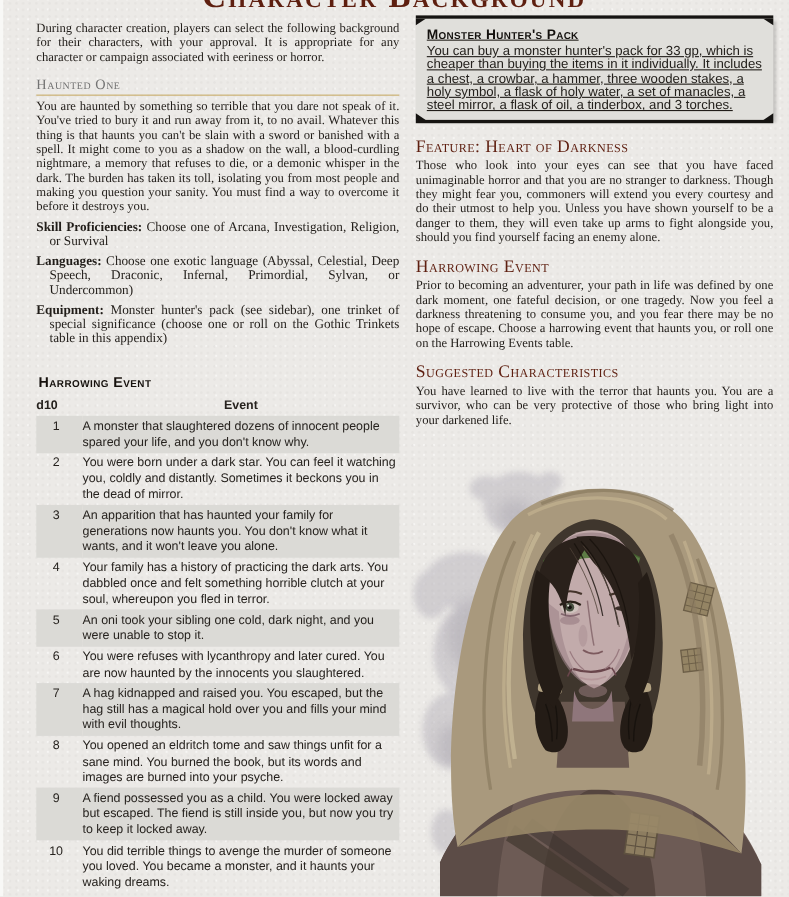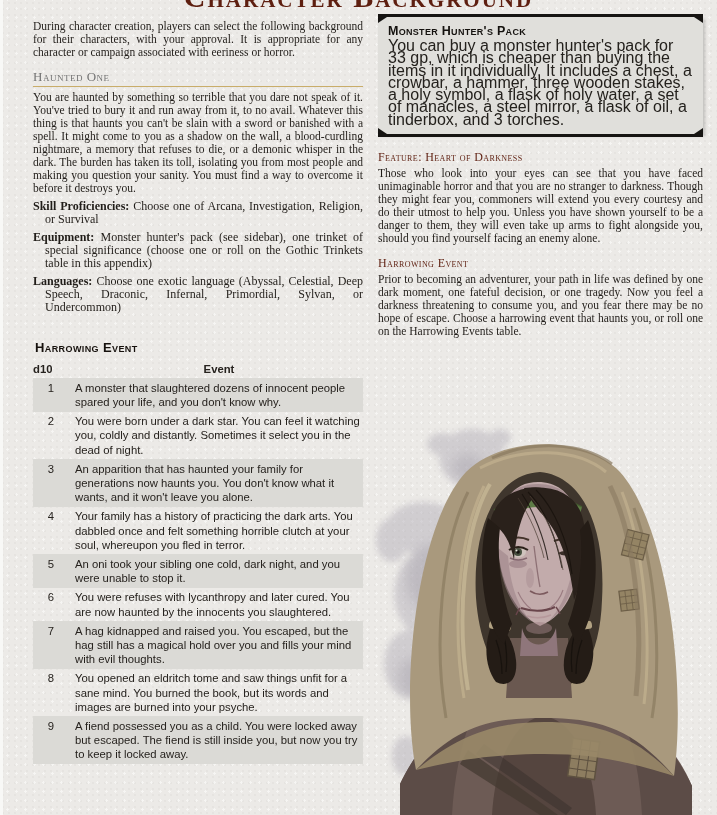--- a/index.html
+++ b/index.html
@@ -23,21 +23,21 @@
   }
   .col-left{position:absolute;left:33px;top:20px;width:330px;}
   .col-right{position:absolute;left:378px;top:14px;width:325px;}
   p.body{font-size:11.5px;line-height:13px;text-align:justify;margin:0;hyphens:auto;}
   h2.section{
     font-variant:small-caps;font-weight:400;font-size:13px;letter-spacing:.5px;
     color:#737373;margin:10px 0 4px 0;padding-bottom:1px;
     border-bottom:1.5px solid #c9ad6a;
   }
   h3.sub{
-    font-variant:small-caps;font-weight:400;font-size:12px;letter-spacing:.4px;
+    font-variant:small-caps;font-weight:400;font-size:16px;letter-spacing:.4px;
     color:#5e1f10;margin:11px 0 2px 0;
   }
   .trait{font-size:12px;line-height:13px;margin-top:5px;padding-left:12px;text-indent:-12px;text-align:justify;}
   .trait b{font-weight:700;}
   .tbl-caption{
     font-family:"Liberation Sans",sans-serif;font-weight:700;font-variant:small-caps;
     font-size:13px;letter-spacing:.4px;color:#16110d;margin:26px 0 5px 2px;
   }
   table.roll-table{border-collapse:collapse;width:100%;font-family:"Liberation Sans",sans-serif;
     font-size:11.3px;line-height:14.2px;color:#26221e;}
@@ -46,61 +46,61 @@
   table.roll-table td{vertical-align:top;padding:2.5px 2px 2.5px 0;}
   table.roll-table td.roll{text-align:center;padding-right:6px;}
   table.roll-table tbody tr:nth-child(odd){background:#dbdad6;}
   .sidebar{margin-bottom:13px;}
   .bar{height:3px;background:#161412;position:relative;}
   .bar-top::before{content:"";position:absolute;left:0;top:3px;border-top:6px solid #161412;border-right:9px solid transparent;}
   .bar-top::after{content:"";position:absolute;right:0;top:3px;border-top:6px solid #161412;border-left:9px solid transparent;}
   .bar-bottom::before{content:"";position:absolute;left:0;bottom:3px;border-bottom:6px solid #161412;border-right:9px solid transparent;}
   .bar-bottom::after{content:"";position:absolute;right:0;bottom:3px;border-bottom:6px solid #161412;border-left:9px solid transparent;}
   .sidebar-box{background:#e0dfdb;box-shadow:2px 2px 3px rgba(0,0,0,.18);
-    padding:7px 10px 8px 10px;font-family:"Liberation Sans",sans-serif;}
+    padding:7px 10px 8px 10px;font-family:"Liberation Sans",sans-serif;text-decoration:underline;}
   .sidebar-title{font-weight:700;font-variant:small-caps;font-size:12.5px;letter-spacing:.3px;margin:0 0 2px 0;color:#14110e;}
-  .sidebar-body{font-size:16px;line-height:12.3px;margin:0;color:#24211d;text-align:left;}
+  .sidebar-body{font-size:12px;line-height:12.3px;margin:0;color:#24211d;text-align:left;}
   .portrait{position:absolute;left:372px;top:388px;width:345px;height:427px;}
   .portrait svg{display:block;width:345px;height:427px;}
 </style>
 </head>
 <body>
 
 <div class="edge-left"></div>
 
 <div class="title-clip">
   <div class="page-title">Character Background</div>
 </div>
 
 <div class="col-left">
   <p class="body">During character creation, players can select the following background for their characters, with your approval. It is appropriate for any character or campaign associated with eeriness or horror.</p>
 
   <h2 class="section">Haunted One</h2>
   <p class="body">You are haunted by something so terrible that you dare not speak of it. You've tried to bury it and run away from it, to no avail. Whatever this thing is that haunts you can't be slain with a sword or banished with a spell. It might come to you as a shadow on the wall, a blood-curdling nightmare, a memory that refuses to die, or a demonic whisper in the dark. The burden has taken its toll, isolating you from most people and making you question your sanity. You must find a way to overcome it before it destroys you.</p>
 
   <div class="trait"><b>Skill Proficiencies:</b><span> Choose one of Arcana, Investigation, Religion, or Survival</span></div>
+  <div class="trait"><b>Languages:</b><span> Choose one exotic language (Abyssal, Celestial, Deep Speech, Draconic, Infernal, Primordial, Sylvan, or Undercommon)</span></div>
   <div class="trait"><b>Equipment:</b><span> Monster hunter's pack (see sidebar), one trinket of special significance (choose one or roll on the Gothic Trinkets table in this appendix)</span></div>
-  <div class="trait"><b>Languages:</b><span> Choose one exotic language (Abyssal, Celestial, Deep Speech, Draconic, Infernal, Primordial, Sylvan, or Undercommon)</span></div>
 
   <div class="tbl-caption">Harrowing Event</div>
   <table class="roll-table">
     <thead>
       <tr>
         <th class="roll">d10</th>
         <th>Event</th>
       </tr>
     </thead>
     <tbody>
       <tr>
           <td class="roll">1</td>
           <td>A monster that slaughtered dozens of innocent people spared your life, and you don't know why.</td>
         </tr>
       <tr>
           <td class="roll">2</td>
-          <td>You were born under a dark star. You can feel it watching you, coldly and distantly. Sometimes it select you in the dead of night.</td>
+          <td>You were born under a dark star. You can feel it watching you, coldly and distantly. Sometimes it beckons you in the dead of mirror.</td>
         </tr>
       <tr>
           <td class="roll">3</td>
           <td>An apparition that has haunted your family for generations now haunts you. You don't know what it wants, and it won't leave you alone.</td>
         </tr>
       <tr>
           <td class="roll">4</td>
           <td>Your family has a history of practicing the dark arts. You dabbled once and felt something horrible clutch at your soul, whereupon you fled in terror.</td>
         </tr>
       <tr>
@@ -115,20 +115,24 @@
           <td class="roll">7</td>
           <td>A hag kidnapped and raised you. You escaped, but the hag still has a magical hold over you and fills your mind with evil thoughts.</td>
         </tr>
       <tr>
           <td class="roll">8</td>
           <td>You opened an eldritch tome and saw things unfit for a sane mind. You burned the book, but its words and images are burned into your psyche.</td>
         </tr>
       <tr>
           <td class="roll">9</td>
           <td>A fiend possessed you as a child. You were locked away but escaped. The fiend is still inside you, but now you try to keep it locked away.</td>
+        </tr>
+      <tr>
+          <td class="roll">10</td>
+          <td>You did terrible things to avenge the murder of someone you loved. You became a monster, and it haunts your waking dreams.</td>
         </tr>
     </tbody>
   </table>
 </div>
 
 <div class="col-right">
   <div class="sidebar">
     <div class="bar bar-top"></div>
     <div class="sidebar-box">
       <div class="sidebar-title">Monster Hunter's Pack</div>
@@ -136,20 +140,22 @@
     </div>
     <div class="bar bar-bottom"></div>
   </div>
 
   <h3 class="sub">Feature: Heart of Darkness</h3>
   <p class="body">Those who look into your eyes can see that you have faced unimaginable horror and that you are no stranger to darkness. Though they might fear you, commoners will extend you every courtesy and do their utmost to help you. Unless you have shown yourself to be a danger to them, they will even take up arms to fight alongside you, should you find yourself facing an enemy alone.</p>
 
   <h3 class="sub">Harrowing Event</h3>
   <p class="body">Prior to becoming an adventurer, your path in life was defined by one dark moment, one fateful decision, or one tragedy. Now you feel a darkness threatening to consume you, and you fear there may be no hope of escape. Choose a harrowing event that haunts you, or roll one on the Harrowing Events table.</p>
 
+  <h3 class="sub">Suggested Characteristics</h3>
+  <p class="body">You have learned to live with the terror that haunts you. You are a survivor, who can be very protective of those who bring light into your darkened life.</p>
 </div>
 
 <div class="portrait">
   <svg viewBox="0 0 345 427" xmlns="http://www.w3.org/2000/svg">
     <defs>
       <filter id="soft" x="-30%" y="-30%" width="160%" height="160%">
           <feGaussianBlur stdDeviation="3"></feGaussianBlur>
         </filter>
       <filter id="softer" x="-40%" y="-40%" width="180%" height="180%">
           <feGaussianBlur stdDeviation="6"></feGaussianBlur>

